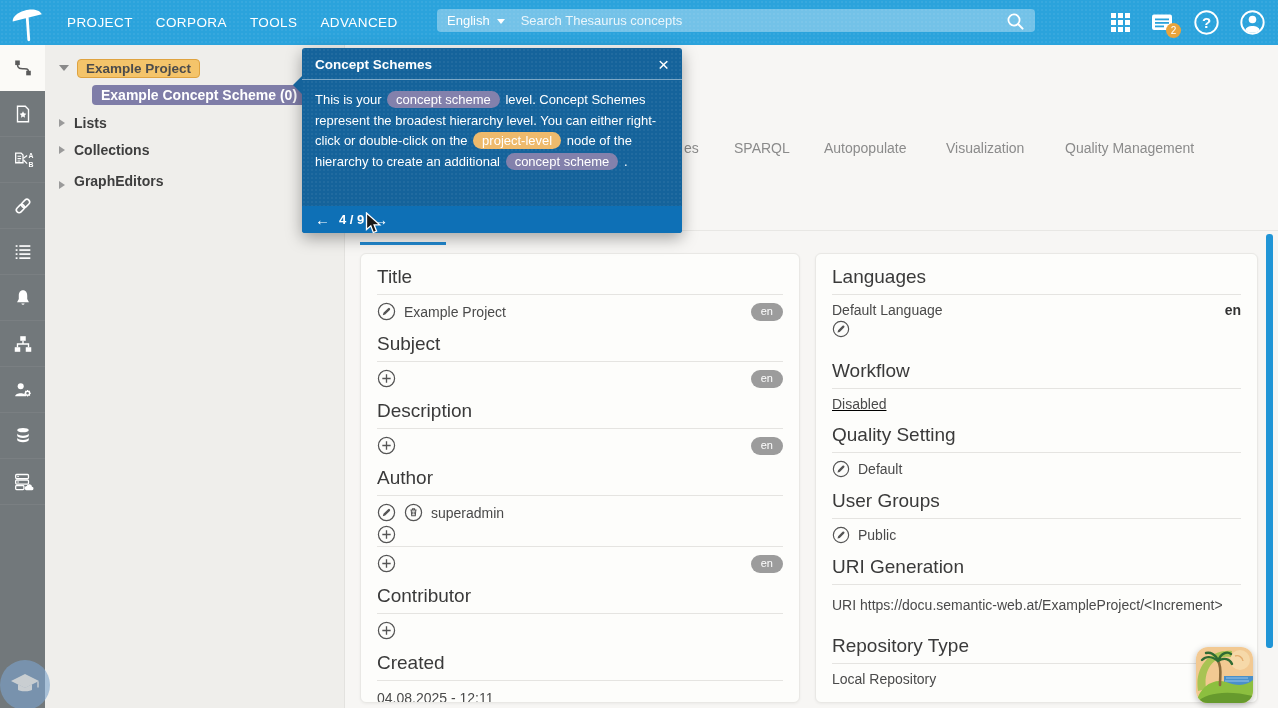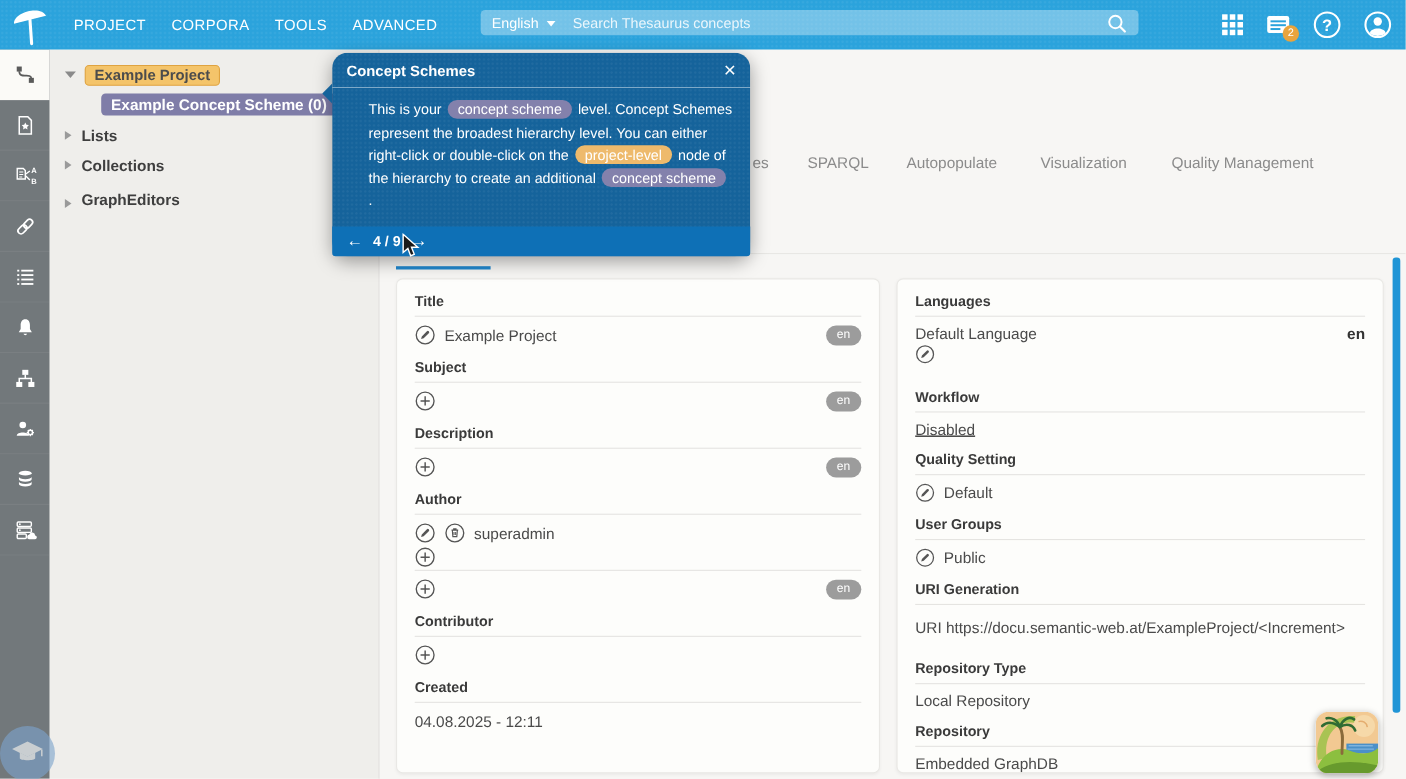--- a/index.html
+++ b/index.html
@@ -48,39 +48,39 @@
   .pill-scheme{background:#7f7da8;border-radius:4px;padding:2px 9px;color:#fff;font-size:14px;margin-left:33px;}
   
   .main{position:absolute;left:345px;top:45px;width:933px;height:663px;background:#f7f6f4;overflow:hidden;}
   .tab{position:absolute;top:95px;font-size:14px;color:#8b8b8b;cursor:pointer;white-space:nowrap;}
   .main-divider{position:absolute;left:0;right:0;top:185px;border-top:1px solid #e8e7e4;}
   .subtab-line{position:absolute;left:15px;top:197px;width:86px;height:3px;background:#2188cf;}
   .card{position:absolute;top:208px;background:#fdfdfb;border:1px solid #e9e8e5;border-radius:6px;
     box-shadow:0 1px 3px rgba(0,0,0,.05);overflow:hidden;}
   .card.left{left:15px;width:440px;height:450px;}
   .card.right{left:470px;width:443px;height:450px;}
-  .sec-label{font-size:13px;font-weight:bold;color:#3a3a3a;padding:10px 16px 6px;}
+  .sec-label{font-size:19px;font-weight:normal;color:#3a3a3a;padding:10px 16px 6px;}
   .sec-hr{border-top:1px solid #e5e4e1;margin:0 16px;}
   .row{display:flex;align-items:center;gap:8px;padding:7px 16px 2px;min-height:28px;}
   .row .txt{font-size:14px;color:#4a4a4a;}
   .lang-pill{margin-left:auto;background:#9c9c9c;color:#fff;font-size:11px;padding:2.5px 10px;
     border-radius:10px;line-height:13px;}
   .val-right{margin-left:auto;font-weight:bold;color:#333;font-size:14px;}
   .icbtn{display:flex;cursor:pointer;flex:0 0 auto;}
   .gap-b{padding-bottom:12px;}
   
-  .popup{position:absolute;left:302px;top:48px;width:380px;height:185px;background:#15639b;border-radius:14px;
+  .popup{position:absolute;left:302px;top:48px;width:380px;height:185px;background:#15639b;border-radius:3px;
     box-shadow:0 5px 16px rgba(0,0,0,.35);color:#fff;z-index:50;
     background-image:radial-gradient(rgba(255,255,255,.05) 1px,transparent 1.2px);background-size:4px 4px;}
   .popup-arrow{position:absolute;left:-9px;top:28px;width:0;height:0;
     border-top:9px solid transparent;border-bottom:9px solid transparent;border-right:9px solid #15639b;}
   .popup-head{display:flex;align-items:center;padding:9px 13px 7px;border-bottom:1px solid rgba(255,255,255,.45);}
   .popup-title{font-size:13.5px;font-weight:bold;}
   .popup-close{margin-left:auto;font-size:19px;line-height:15px;cursor:pointer;font-weight:400;}
-  .popup-body{padding:10px 13px;font-size:13px;line-height:20.5px;margin-left:20px;}
+  .popup-body{padding:10px 13px;font-size:13px;line-height:20.5px;}
   .tbadge{display:inline-block;border-radius:9px;padding:0 9px;margin:0 2px;line-height:17px;}
   .tbadge.purple{background:#8381ac;}
   .tbadge.yellow{background:#eeba6c;}
   .popup-foot{position:absolute;left:0;right:0;bottom:0;height:27px;background:#0e70b6;
     border-radius:0 0 3px 3px;display:flex;align-items:center;padding:0 13px;gap:9px;
     font-size:13px;font-weight:bold;}
   .pg-arrow{font-size:15px;cursor:pointer;}
   
   .scroll-thumb{position:absolute;left:1266px;top:234px;width:7px;height:414px;background:#2095d6;
     border-radius:3px;z-index:40;cursor:pointer;}

